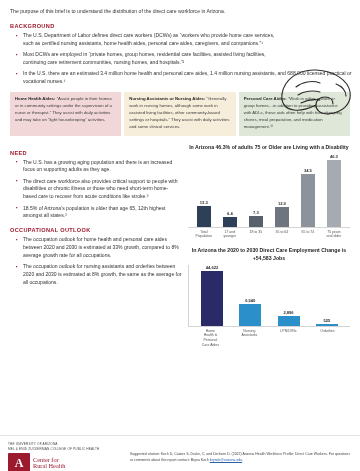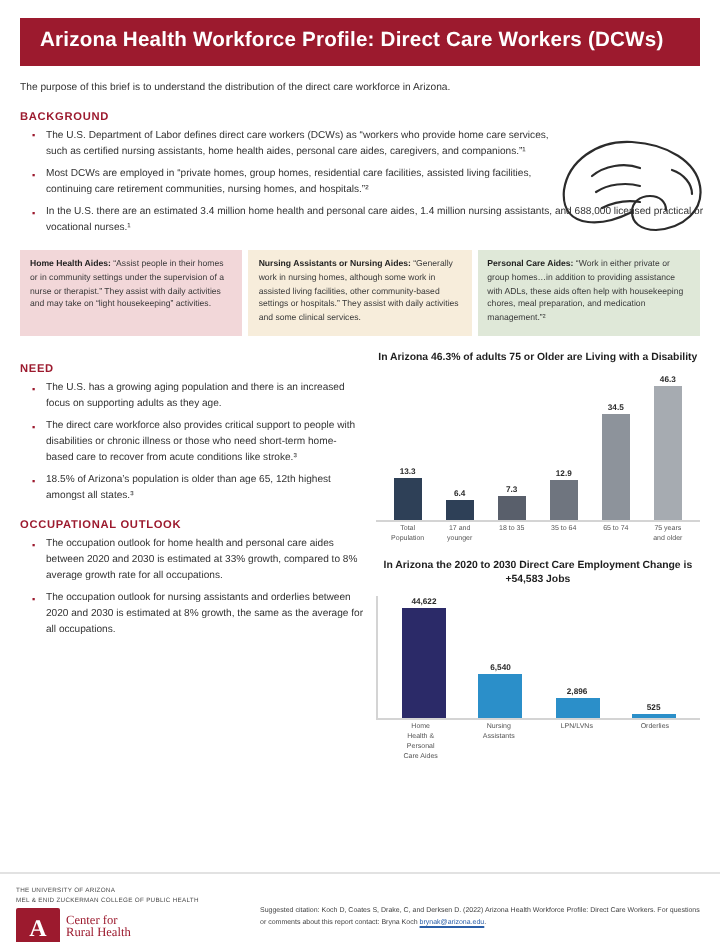--- a/index.html
+++ b/index.html
@@ -211,21 +211,20 @@
     color: #444;
     padding-left: 10px;
   }
   .cite a { color: #2b5fa8; text-decoration: underline; }
 </style>
 </head>
 <body>
 
 <div class="page">
 
-  <div class="title-bar">Arizona Health Workforce Profile: Direct Care Workers (DCWs)</div>
 
   <div class="intro">The purpose of this brief is to understand the distribution of the direct care workforce in Arizona.</div>
 
   <svg class="hand-art" viewBox="0 0 78 68">
     <g fill="none" stroke="#1a1a1a" stroke-width="1.1" stroke-linecap="round" stroke-linejoin="round">
       <path d="M6 30 C8 16, 22 5, 40 6 C58 7, 72 16, 74 28 C76 40, 66 49, 52 50"></path>
       <path d="M52 50 C44 50, 40 46, 40 41 C40 36, 44 33, 49 33 C54 33, 57 36, 57 40"></path>
       <path d="M40 41 C34 44, 26 47, 18 46 C10 45, 5 40, 6 30"></path>
       <path d="M20 23 C26 18, 36 16, 44 19"></path>
       <path d="M22 31 C28 27, 37 26, 44 28"></path>

